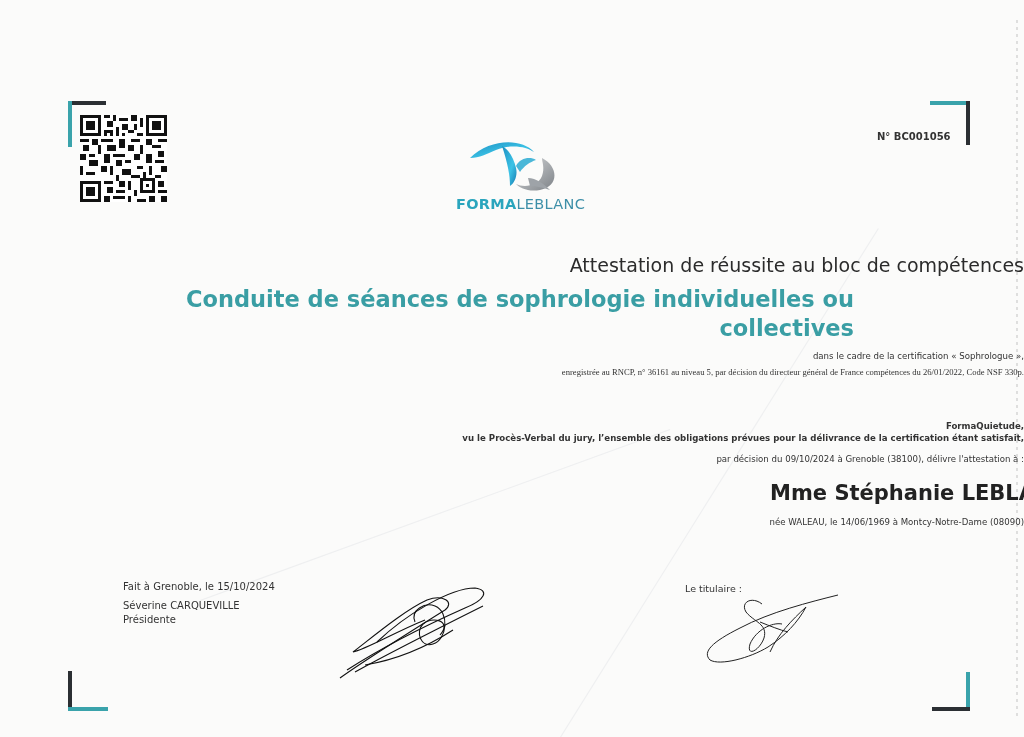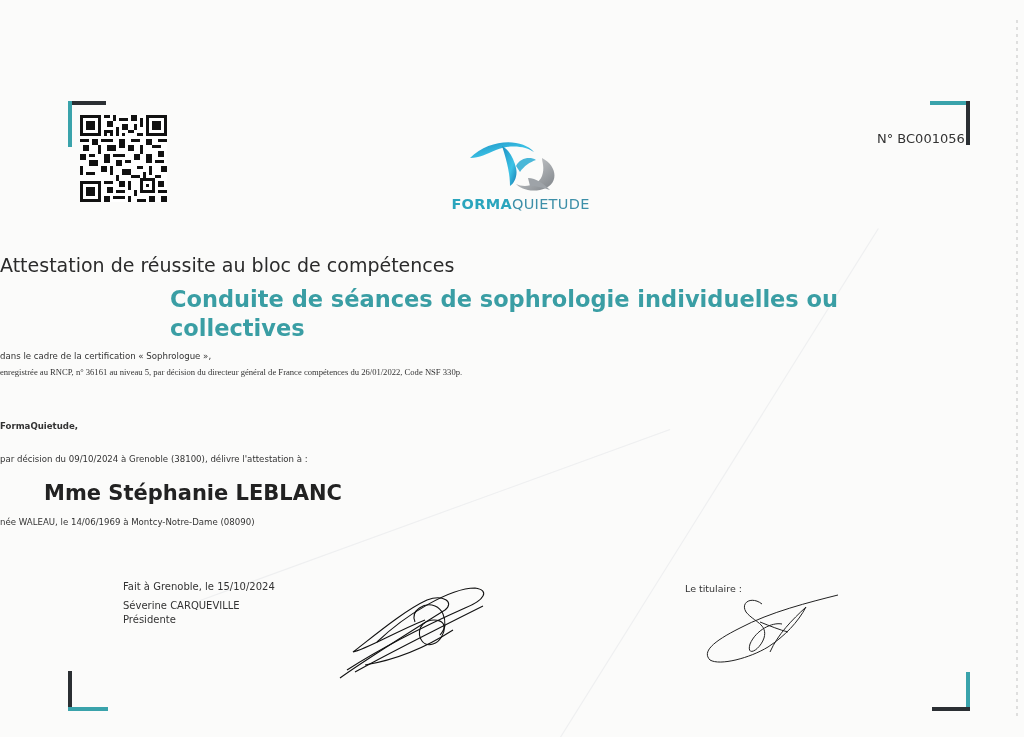--- a/index.html
+++ b/index.html
@@ -20,23 +20,23 @@
   .dark { background:#2b2f33; }
 
   .qr { position:absolute; left:80px; top:115px; width:87px; height:87px; }
 
   .logo { position:absolute; left:430px; top:128px; width:180px; height:90px; }
   .logo-word { position:absolute; left:433px; top:196px; width:175px; text-align:center;
     font-family:"DejaVu Sans", sans-serif; font-size:14.5px; letter-spacing:0.3px; white-space:nowrap; }
   .logo-word .forma { color:#2aa5bd; font-weight:bold;margin-top:20px; }
   .logo-word .quietude { color:#3d8fa8; font-weight:normal; }
 
-  .cert-no { position:absolute; left:877px; top:131px; font-size:13px; color:#333; white-space:nowrap; }
-
-  .center { position:absolute; left:0; width:1024px; text-align:left; white-space:nowrap; }
+  .cert-no { position:absolute; left:877px; top:131px; font-size:10px; color:#333; white-space:nowrap;font-weight:bold; }
+
+  .center { position:absolute; left:0; width:1024px; text-align:right; white-space:nowrap; }
   .h-attest { top:254px; font-size:19px; color:#2b2b2b; font-weight:normal; }
   .h-title { top:285px; font-size:22.5px; color:#3a9ea4; font-weight:bold; line-height:29px; white-space:normal; left:170px; width:684px; }
   .small { font-size:8.6px; color:#333; }
   .l1 { top:351px; }
   .l2 { top:367px;font-family:Liberation Serif, serif; }
   .b1 { top:421px; font-weight:bold; }
   .b2 { top:433px; font-weight:bold; }
   .l3 { top:454px; }
   .name { top:481px; font-size:21px; font-weight:bold; color:#222;padding-left:44px; }
   .born { top:517px; }
@@ -162,30 +162,31 @@
     </defs>
 
     <path d="M112 30 C128 38 130 58 110 62 C98 64 90 60 86 56 C94 60 108 58 112 48 C115 40 112 34 112 30 Z" fill="url(#gGrey)"></path>
     <path d="M98 50 C106 50 114 56 120 62 C114 60 106 58 100 58 Z" fill="#9ea3a8"></path>
 
     <path d="M40 30 C60 10 92 10 104 24 C96 18 80 16 66 22 C56 26 50 30 40 30 Z" fill="url(#gBlue)"></path>
     <path d="M72 18 C80 22 84 32 86 40 C88 48 84 56 80 58 C80 48 78 36 72 18 Z" fill="url(#gBlue)"></path>
     <path d="M86 38 C90 30 100 28 106 32 C100 34 94 38 90 44 Z" fill="#4ab7d8"></path>
   </svg>
   <div class="logo-word">
-    <span class="forma">FORMA</span><span class="quietude">QUIETUDE</span>
+    <span class="forma">FORMA</span><span class="quietude">LEBLANC</span>
   </div>
 
   <div class="center h-attest">Attestation de réussite au bloc de compétences</div>
   <div class="center small l1">dans le cadre de la certification « Sophrologue »,</div>
 
   <div class="center h-title">Conduite de séances de sophrologie individuelles ou collectives</div>
   <div class="center small l2">enregistrée au RNCP, n° 36161 au niveau 5, par décision du directeur général de France compétences du 26/01/2022, Code NSF 330p.</div>
 
   <div class="center small b1">FormaQuietude,</div>
+  <div class="center small b2">vu le Procès-Verbal du jury, l’ensemble des obligations prévues pour la délivrance de la certification étant satisfait,</div>
   <div class="center small l3">par décision du 09/10/2024 à Grenoble (38100), délivre l'attestation à :</div>
 
   <div class="center name">Mme Stéphanie LEBLANC</div>
   <div class="center small born">née WALEAU, le 14/06/1969 à Montcy-Notre-Dame (08090)</div>
 
   <div class="sign-left">
     <div>Fait à Grenoble, le 15/10/2024</div>
     <div class="gap"></div>
     <div>Séverine CARQUEVILLE</div>
     <div>Présidente</div>

